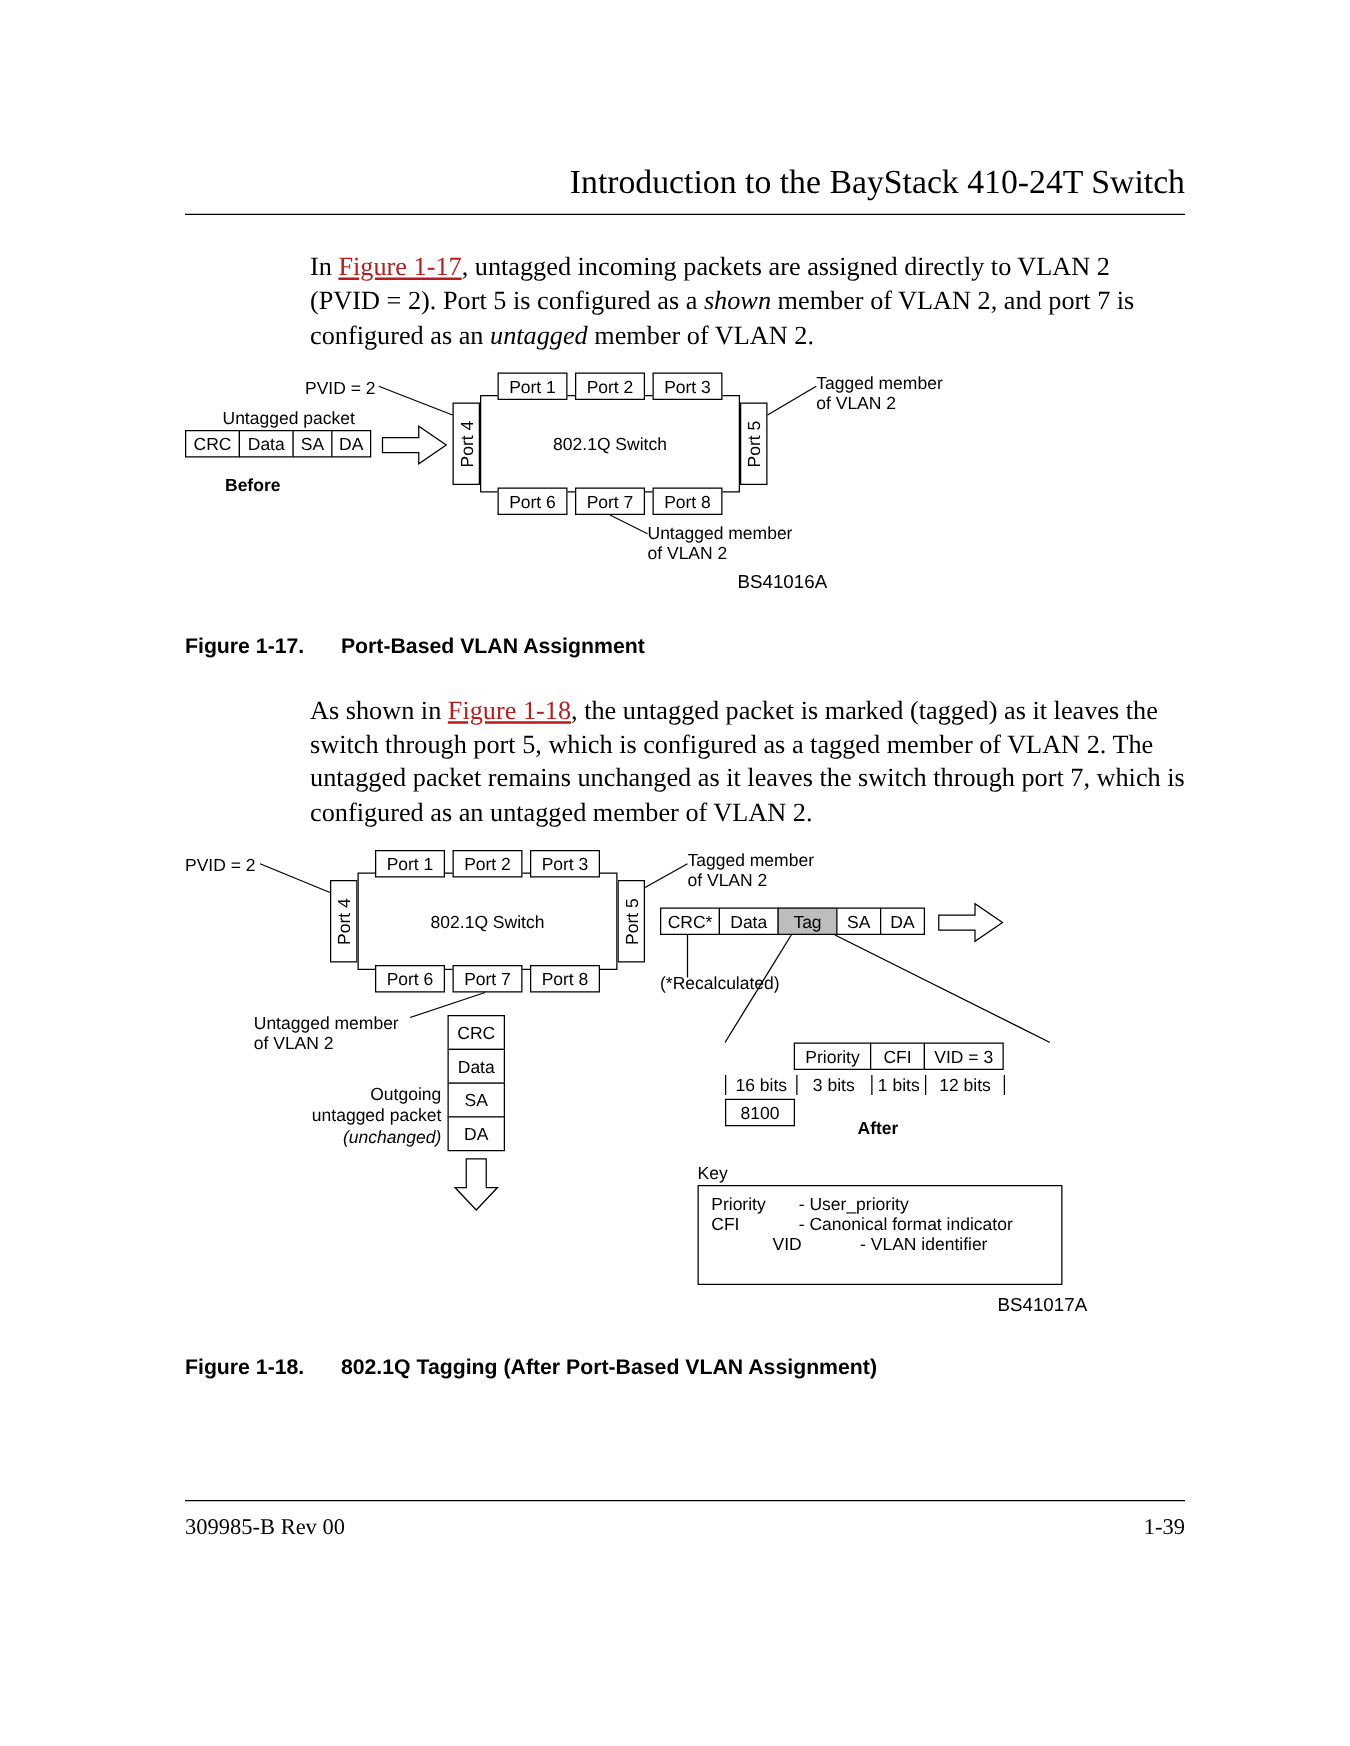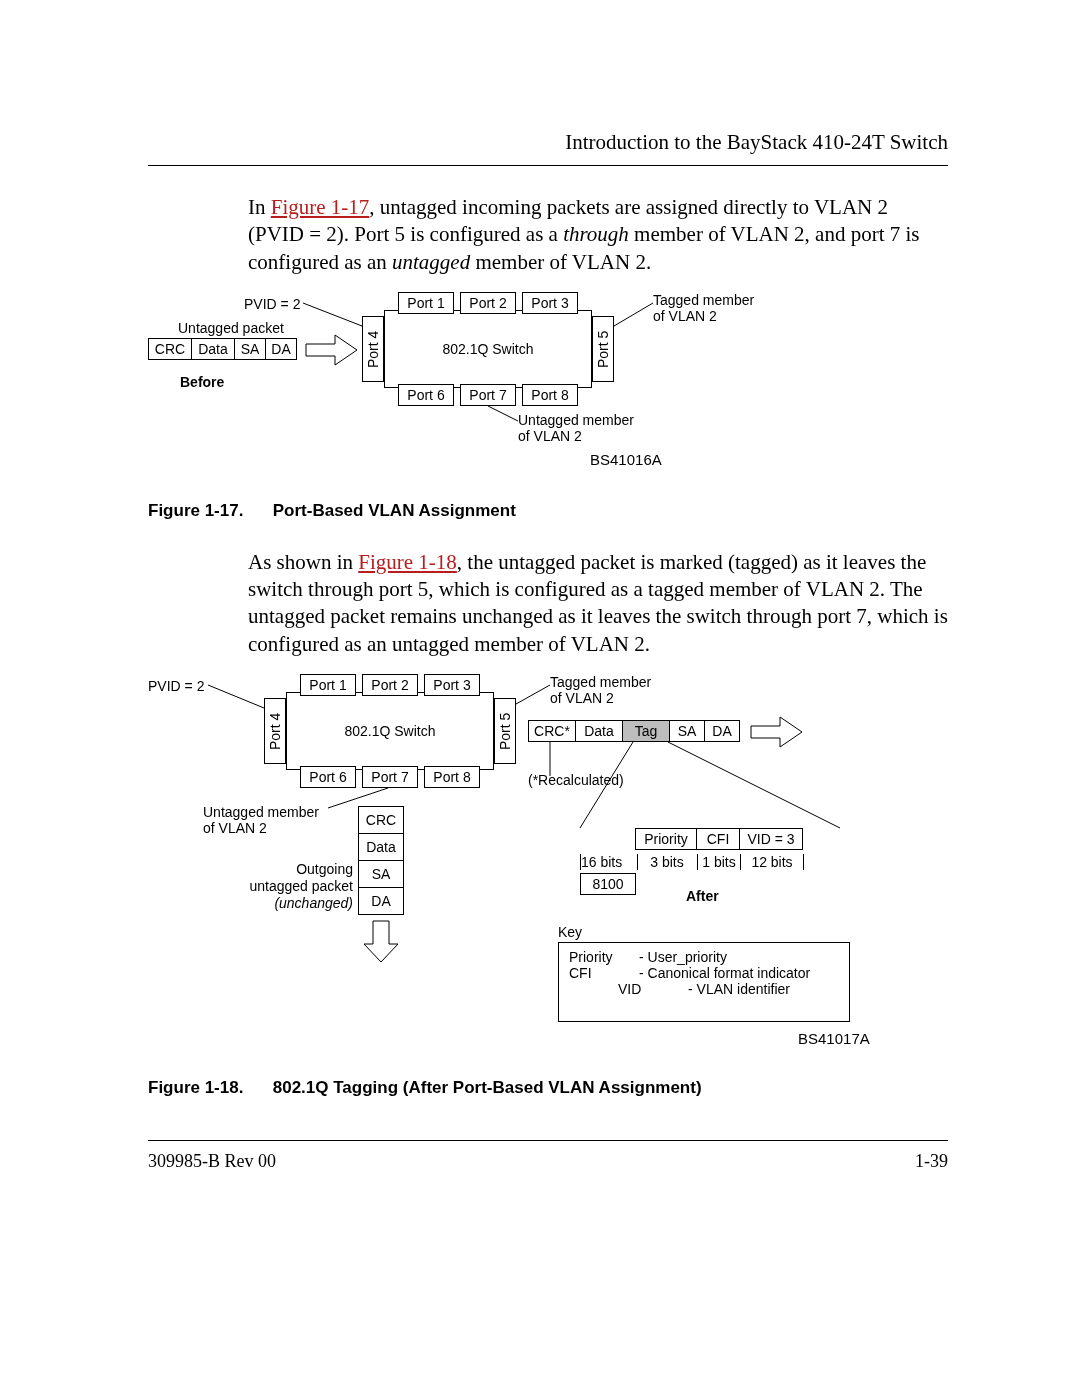--- a/index.html
+++ b/index.html
@@ -13,21 +13,21 @@
     position: relative;
     box-sizing: border-box;
   }
   .page {
     position: absolute;
     left: 148px;
     top: 130px;
     width: 800px;
   }
   .header-title {
-    font-size: 21px;
+    font-size: 27px;
     text-align: right;
     margin-bottom: 10px;
   }
   .hr-top { border: none; border-top: 1px solid #000; margin: 0 0 28px 0; }
   .body-indent { margin-left: 100px; width: 700px; }
   .para {
     font-size: 21px;
     line-height: 1.3;
     margin-bottom: 20px;
   }
@@ -37,21 +37,21 @@
     font-family: Arial, Helvetica, sans-serif;
     font-weight: bold;
     font-size: 17px;
     margin: 10px 0 28px 0;
   }
   .fig-caption .num { display: inline-block; width: 120px; }
   .footer {
     position: absolute;
     left: 148px;
     width: 800px;
-    top: 1140px;
+    top: 1200px;
   }
   .hr-bot { border: none; border-top: 1px solid #000; margin: 0 0 10px 0; }
   .foot-row { display: flex; justify-content: space-between; font-size: 18px; }
   
   .fig17 {
     position: relative;
     height: 195px;
     width: 800px;
     font-family: Arial, Helvetica, sans-serif;
     font-size: 14px;
@@ -88,21 +88,21 @@
 </style>
 </head>
 <body>
 
 <div class="page">
   <div class="header-title">Introduction to the BayStack 410-24T Switch</div>
   <hr class="hr-top">
 
   <div class="body-indent">
     <p class="para">
-      <span>In </span><a class="figlink">Figure 1-17</a><span>, untagged incoming packets are assigned directly to VLAN 2 (PVID = 2). Port 5 is configured as a </span><span class="italic">through</span><span> member of VLAN 2, and port 7 is configured as an </span><span class="italic">untagged</span><span> member of VLAN 2.</span>
+      <span>In </span><a class="figlink">Figure 1-17</a><span>, untagged incoming packets are assigned directly to VLAN 2 (PVID = 2). Port 5 is configured as a </span><span class="italic">shown</span><span> member of VLAN 2, and port 7 is configured as an </span><span class="italic">untagged</span><span> member of VLAN 2.</span>
     </p>
   </div>
 
   <div class="fig17">
 
     <div class="lbl" style="left:96px; top:0;">PVID = 2</div>
     <div class="lbl" style="left:30px; top:24px;">Untagged packet</div>
 
     <div class="abs cell" style="left:0; top:42px; width:44px; height:22px;">CRC</div>
     <div class="abs cell" style="left:43px; top:42px; width:44px; height:22px;">Data</div>
@@ -201,21 +201,21 @@
       <polygon points="12,3 28,3 28,26 37,26 20,44 3,26 12,26" fill="#fff" stroke="#000"></polygon>
     </svg>
     <div class="lbl" style="left:100px; top:183px; text-align:right; width:105px;">Outgoing</div>
     <div class="lbl" style="left:90px; top:200px; text-align:right; width:115px;">untagged packet</div>
     <div class="lbl" style="left:100px; top:217px; text-align:right; width:105px;font-style:italic;">(unchanged)</div>
 
     <div class="abs cell" style="left:432px; top:150px; width:56px; height:22px;margin-top:45px;">8100</div>
     <div class="abs cell" style="left:487px; top:150px; width:62px; height:22px;">Priority</div>
     <div class="abs cell" style="left:548px; top:150px; width:44px; height:22px;">CFI</div>
     <div class="abs cell" style="left:591px; top:150px; width:64px; height:22px;">VID = 3</div>
-    <div class="lbl" style="left:432px; top:176px; width:56px; border-left:1px solid #000; border-right:1px solid #000;">16 bits</div>
+    <div class="lbl" style="left:432px; top:176px; width:56px; text-align:center; border-left:1px solid #000; border-right:1px solid #000;">16 bits</div>
     <div class="lbl" style="left:489px; top:176px; width:60px; text-align:center; border-right:1px solid #000;">3 bits</div>
     <div class="lbl" style="left:550px; top:176px; width:42px; text-align:center; border-right:1px solid #000;">1 bits</div>
     <div class="lbl" style="left:593px; top:176px; width:62px; text-align:center; border-right:1px solid #000;">12 bits</div>
     <div class="lbl bold" style="left:538px; top:210px;">After</div>
 
     <div class="lbl" style="left:410px; top:246px;">Key</div>
     <div class="abs" style="left:410px; top:264px; width:270px; height:66px; border:1px solid #000; padding:6px 10px; box-sizing:content-box; font-size:14px;">
       <div style="display:flex;">
           <div style="width:70px;">Priority</div>
           <div>- User_priority</div>

